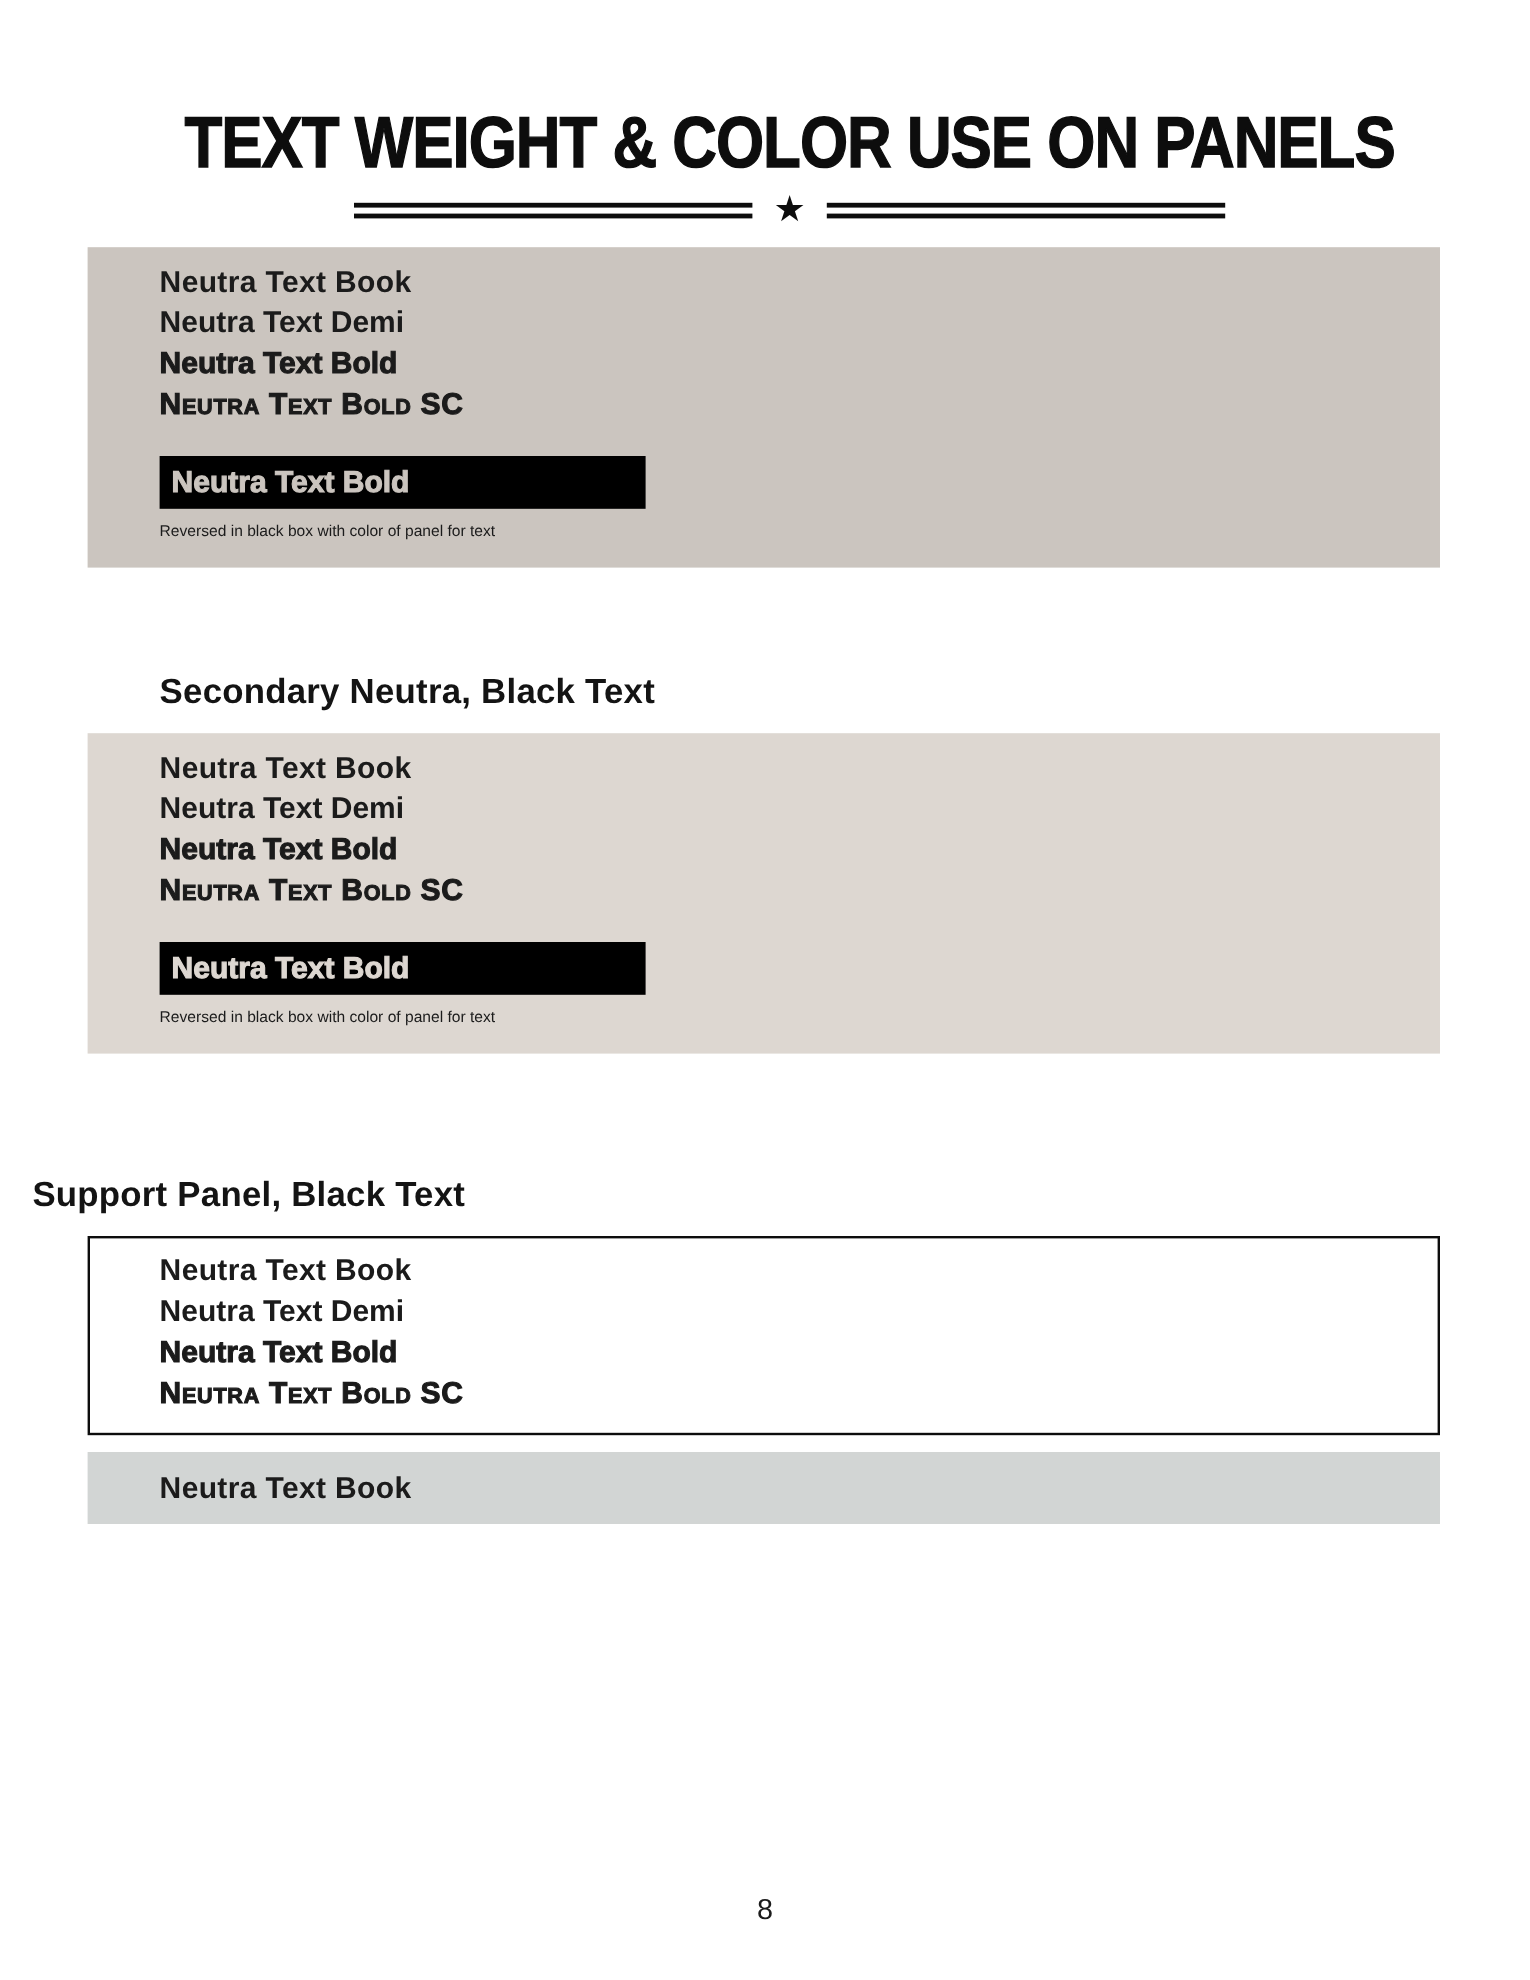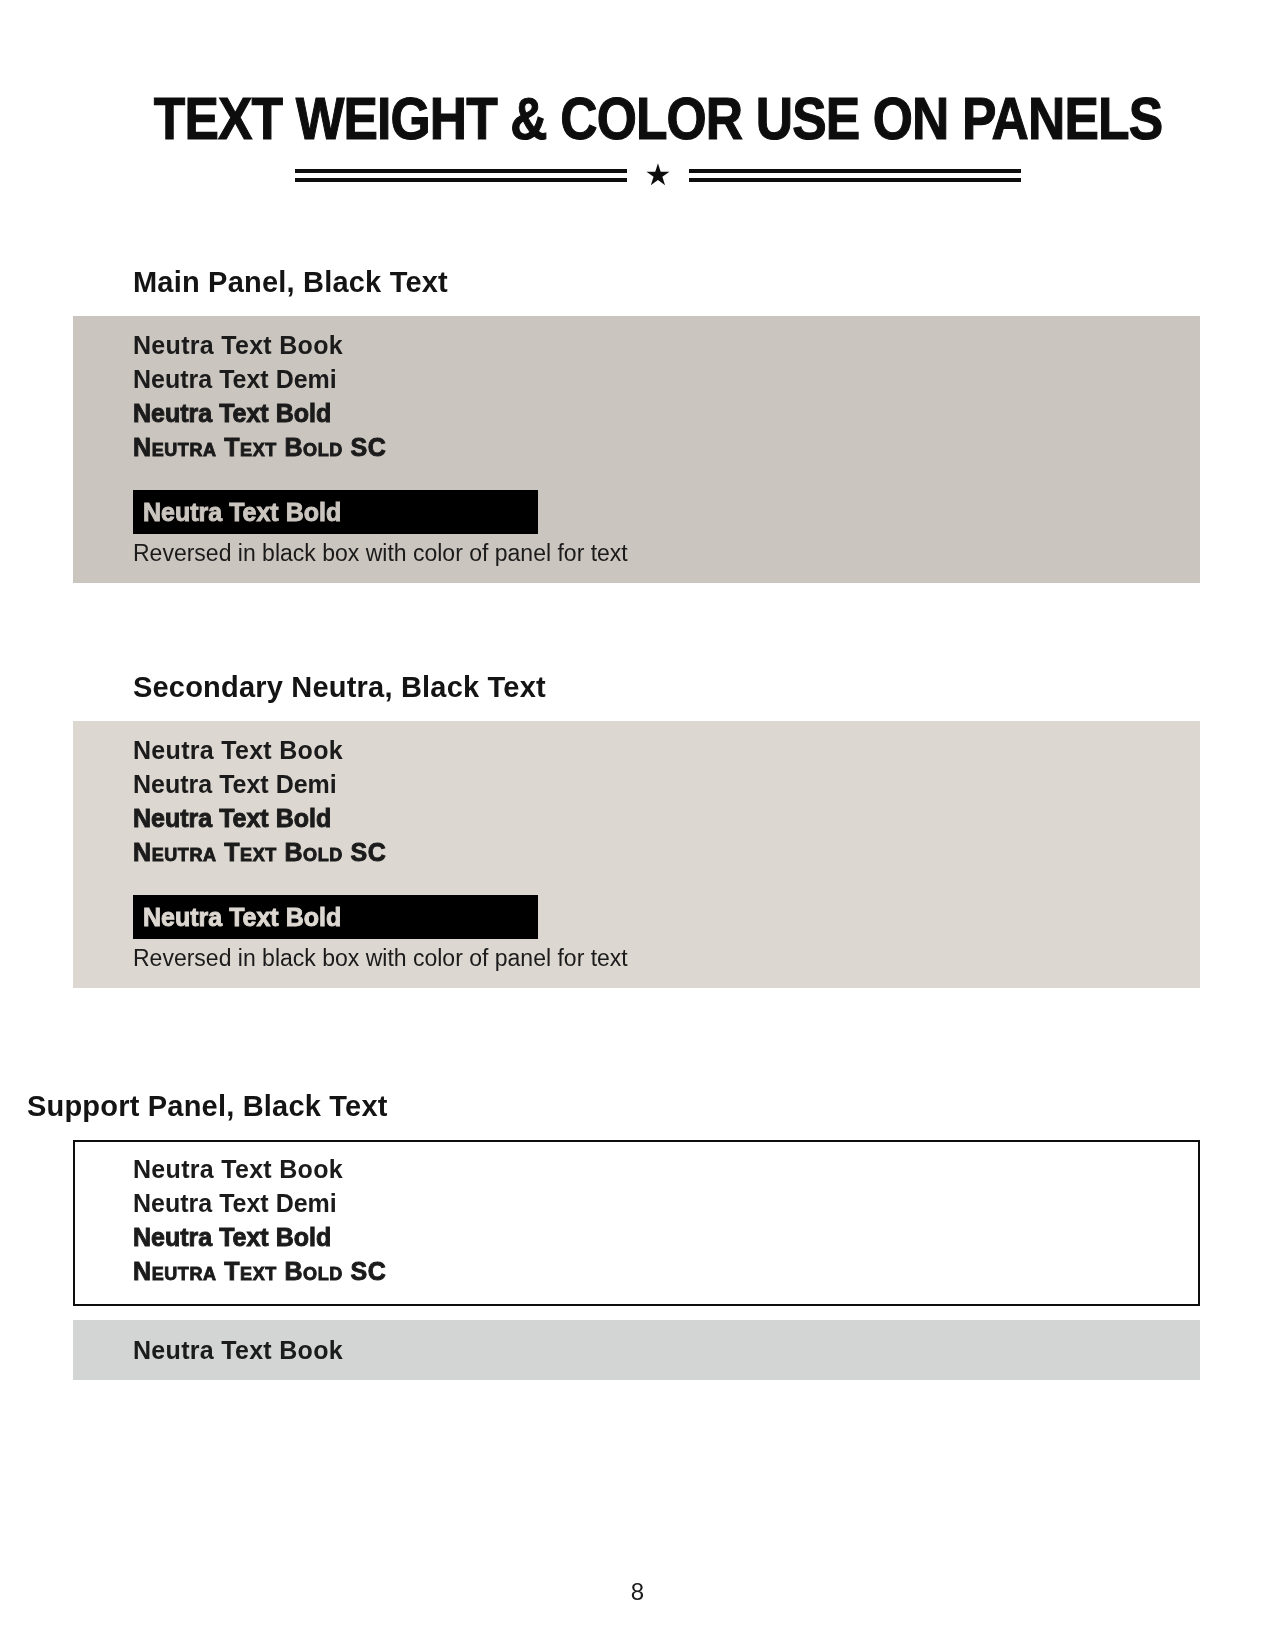--- a/index.html
+++ b/index.html
@@ -73,21 +73,21 @@
 
   .reversed-box {
     margin-top: 26px;
     width: 405px; height: 44px;
     box-sizing: border-box;
     padding-left: 10px;
     display: flex; align-items: center;
     font-size: 25px; font-weight: 700;
     -webkit-text-stroke: 0.9px currentColor;
   }
-  .reversed-caption { margin-top: 5px; font-size: 23px; line-height: 28px; font-weight: 400; color: #1b1b1b; }
+  .reversed-caption { margin-top: 5px; font-size: 13px; line-height: 28px; font-weight: 400; color: #1b1b1b; }
 
   .caption-bar {
     margin-left: 73px;
     margin-top: 14px;
     width: 1127px; height: 60px;
     box-sizing: border-box;
     padding-left: 60px;
     display: flex; align-items: center;
     font-size: 25px; font-weight: 400; letter-spacing: 0.3px;
     color: #1b1b1b;
@@ -109,21 +109,20 @@
   <div class="header">
     <h1 class="title">TEXT WEIGHT &amp; COLOR USE ON PANELS</h1>
     <div class="divider">
       <div class="rules"></div>
       <div class="star">★</div>
       <div class="rules"></div>
     </div>
   </div>
 
   <div class="section sec-0">
-    <h2 class="section-heading">Main Panel, Black Text</h2>
     <div class="panel" style="background-color: rgb(203, 197, 191);">
       <div class="sample w-book">Neutra Text Book</div>
       <div class="sample w-demi">Neutra Text Demi</div>
       <div class="sample w-bold">Neutra Text Bold</div>
       <div class="sample w-boldsc">Neutra Text Bold SC</div>
       <div class="reversed-box" style="background-color: rgb(0, 0, 0); color: rgb(203, 197, 191);">
         <span>Neutra Text Bold</span>
       </div>
       <div class="reversed-caption">Reversed in black box with color of panel for text</div>
     </div>

